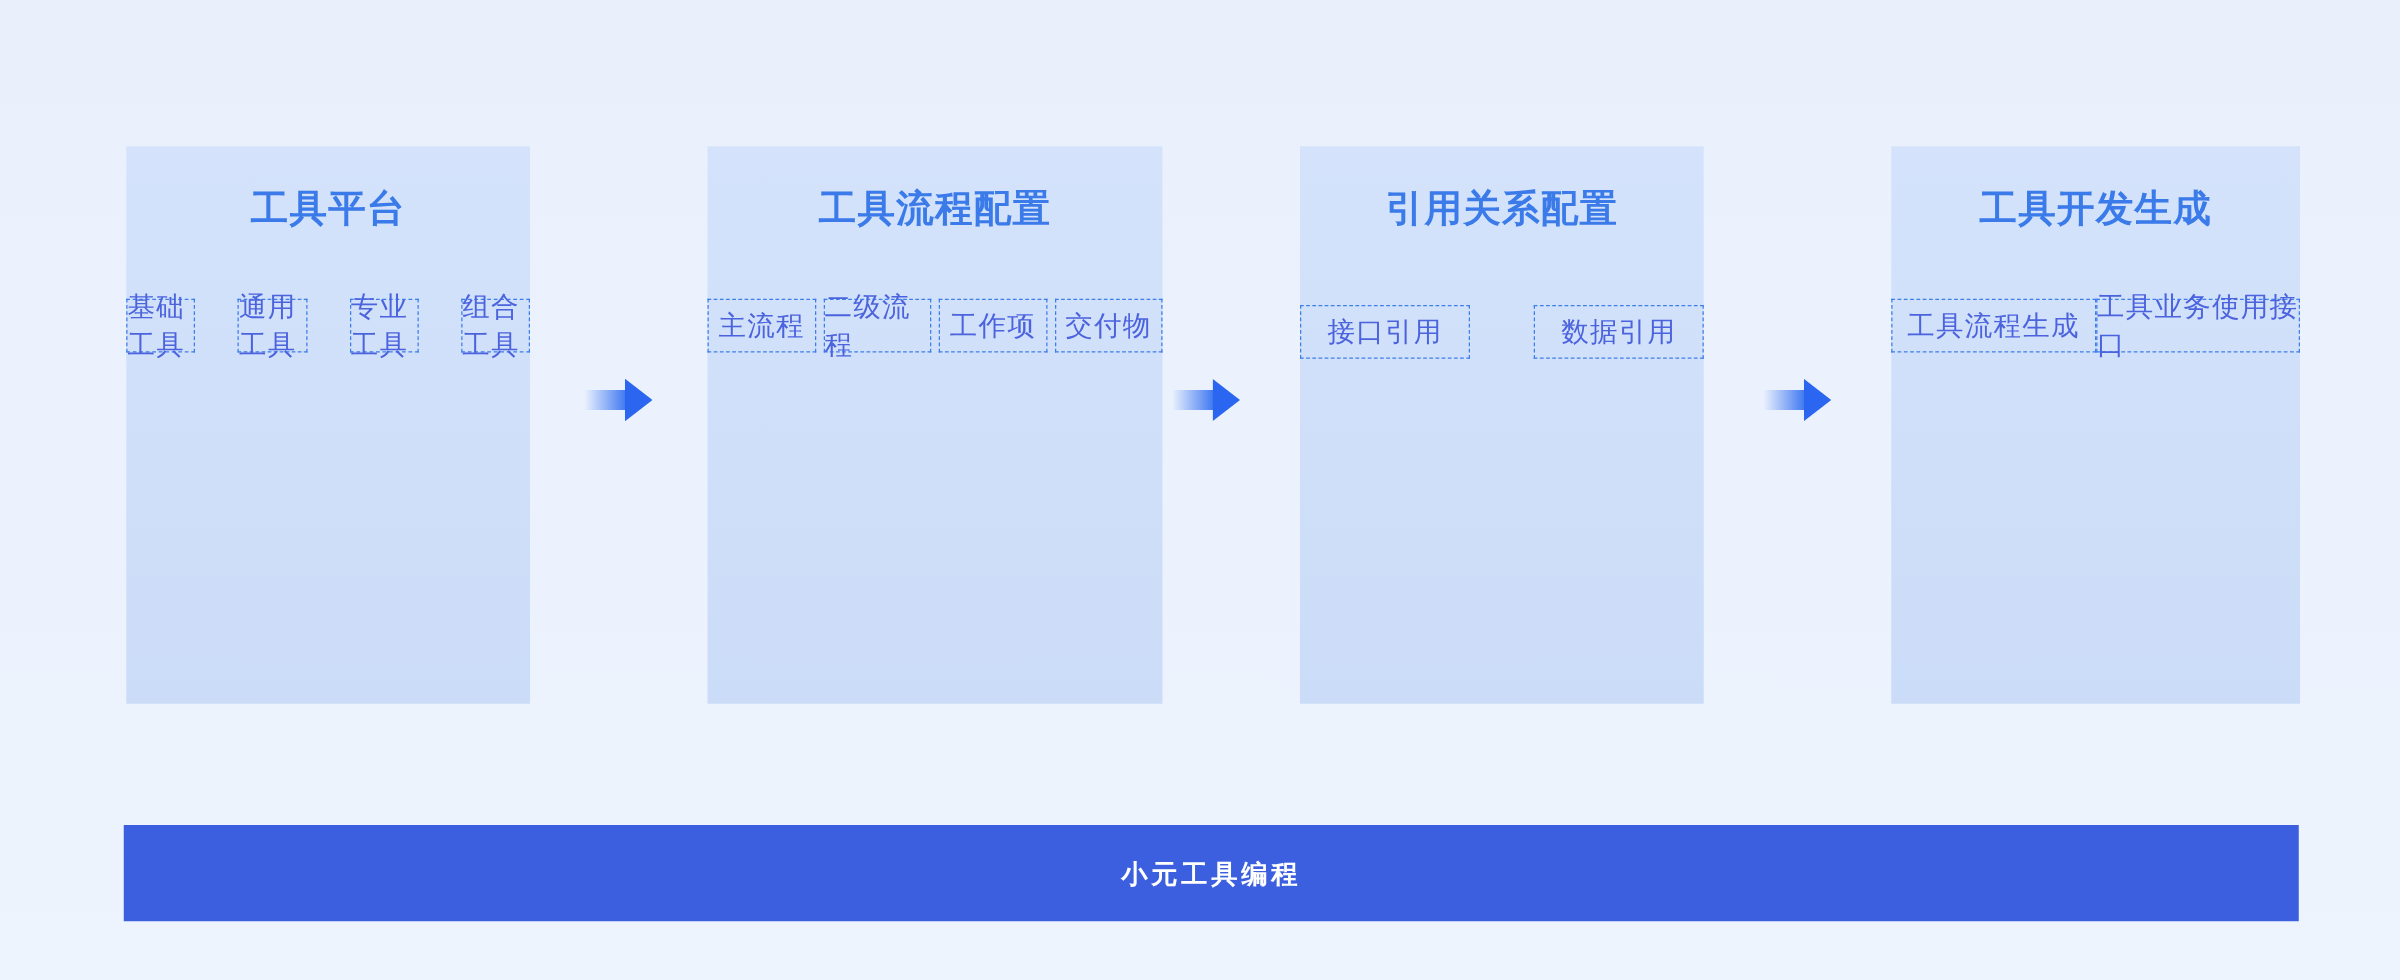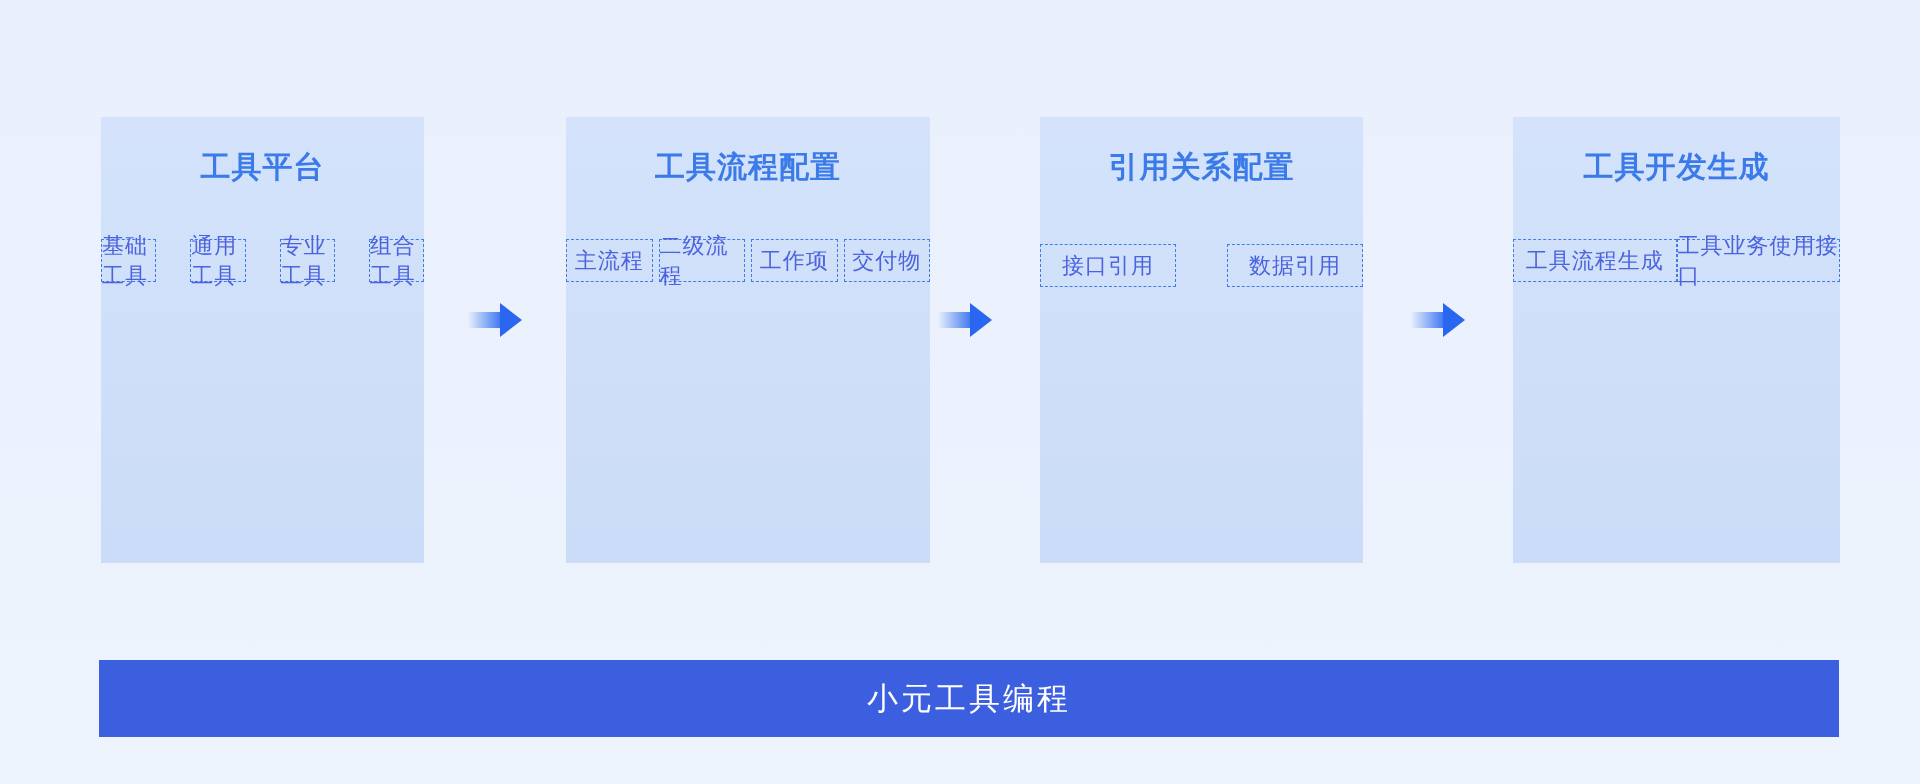--- a/index.html
+++ b/index.html
@@ -61,21 +61,21 @@
   .arrow1{left:468px}
   .arrow2{left:938px}
   .arrow3{left:1411px}
 
   .banner{
     position:absolute;left:99px;top:660px;width:1740px;height:77px;
     background:var(--banner-bg);
     display:flex;align-items:center;justify-content:center;
   }
   .banner-title{
-    color:var(--banner-text);font-size:31px;font-weight:normal;letter-spacing:3px;
+    color:var(--banner-text);font-size:21px;font-weight:bold;letter-spacing:3px;
   }
 </style>
 </head>
 <body>
 
 <div class="canvas">
 
   <div id="columns-host">
       <div class="panel col0">
     <div class="panel-title">工具平台</div>

